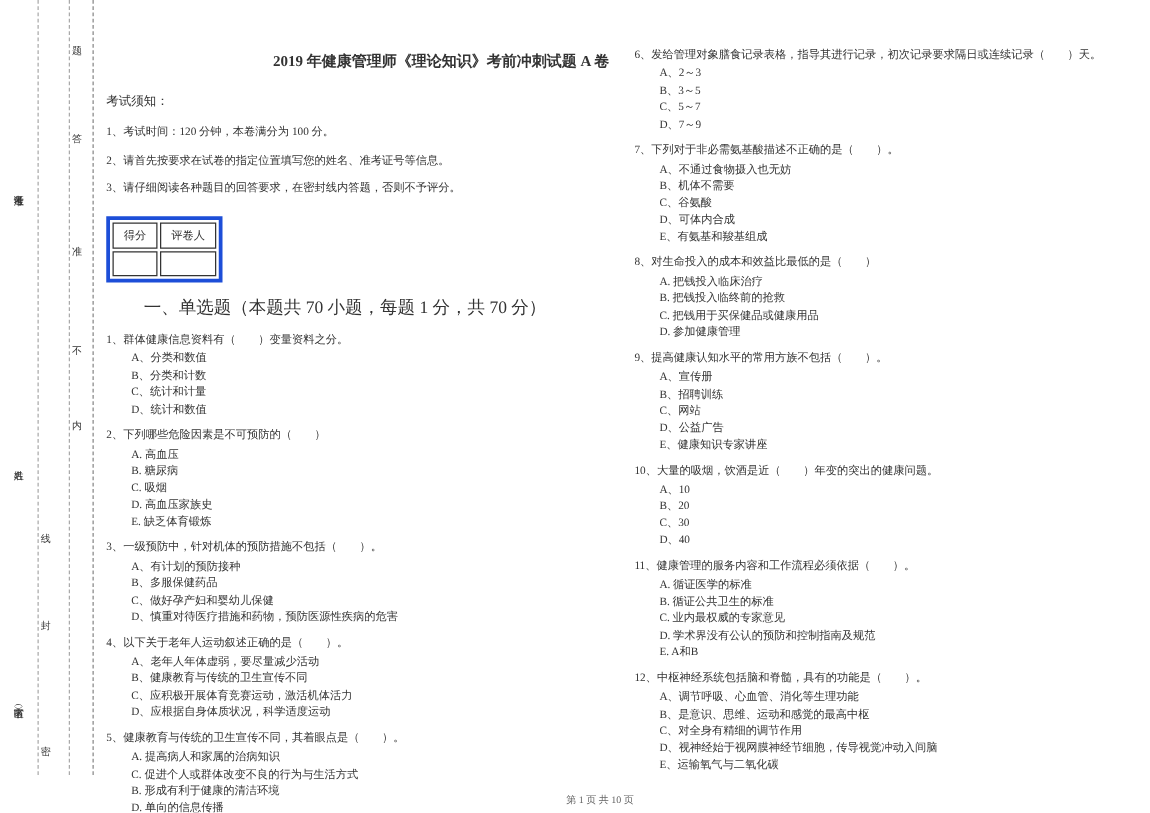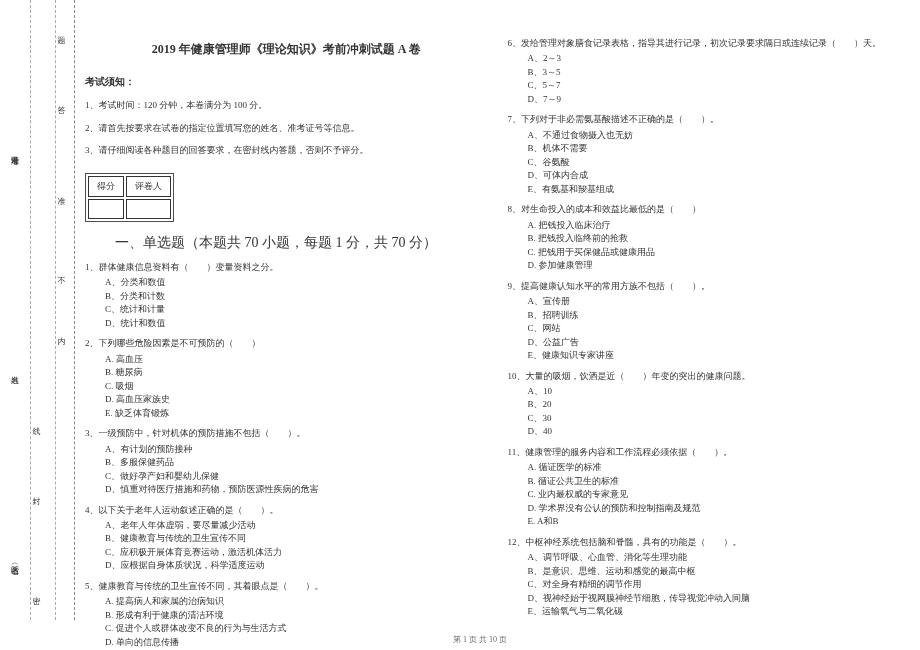--- a/index.html
+++ b/index.html
@@ -50,37 +50,37 @@
       display: flex;
       gap: 20px;
     }
     .column {
       flex: 1;
       font-size: 9px;
       line-height: 1.6;
       color: #333;
     }
     .title {
-      text-align: center;
+      text-align: right;
       font-weight: bold;
       font-size: 12px;
       margin: 20px 0 15px 0;
     }
     .notice-heading {
-      font-weight: bold;
+      font-weight: normal;
       font-size: 10px;
       margin-bottom: 8px;
     }
     .notice-item {
       font-size: 9px;
       margin-bottom: 8px;
     }
     .score-box {
       display: inline-block;
-      border: 1px solid #1d4ed8;
+      border: 3px solid #1d4ed8;
       margin-top: 8px;
       margin-bottom: 5px;
     }
     .score-box td {
       border: 1px solid #333;
       padding: 2px 8px;
       font-size: 9px;
       text-align: center;
     }
     .section-title {
@@ -193,22 +193,22 @@
         <div class="question-text"><span>4、</span><span>以下关于老年人运动叙述正确的是（　　）。</span></div>
         <div class="option">A、老年人年体虚弱，要尽量减少活动</div>
         <div class="option">B、健康教育与传统的卫生宣传不同</div>
         <div class="option">C、应积极开展体育竞赛运动，激活机体活力</div>
         <div class="option">D、应根据自身体质状况，科学适度运动</div>
       </div>
 
       <div class="question">
         <div class="question-text"><span>5、</span><span>健康教育与传统的卫生宣传不同，其着眼点是（　　）。</span></div>
         <div class="option">A. 提高病人和家属的治病知识</div>
+        <div class="option">C. 促进个人或群体改变不良的行为与生活方式</div>
         <div class="option">B. 形成有利于健康的清洁环境</div>
-        <div class="option">C. 促进个人或群体改变不良的行为与生活方式</div>
         <div class="option">D. 单向的信息传播</div>
         <div class="option">E. 组织群众宣教活动</div>
       </div>
     </div>
 
     <div class="column">
       <div class="question" style="margin-top:16px;">
         <div class="question-text"><span>6、</span><span>发给管理对象膳食记录表格，指导其进行记录，初次记录要求隔日或连续记录（　　）天。</span></div>
         <div class="option">A、2～3</div>
         <div class="option">B、3～5</div>

